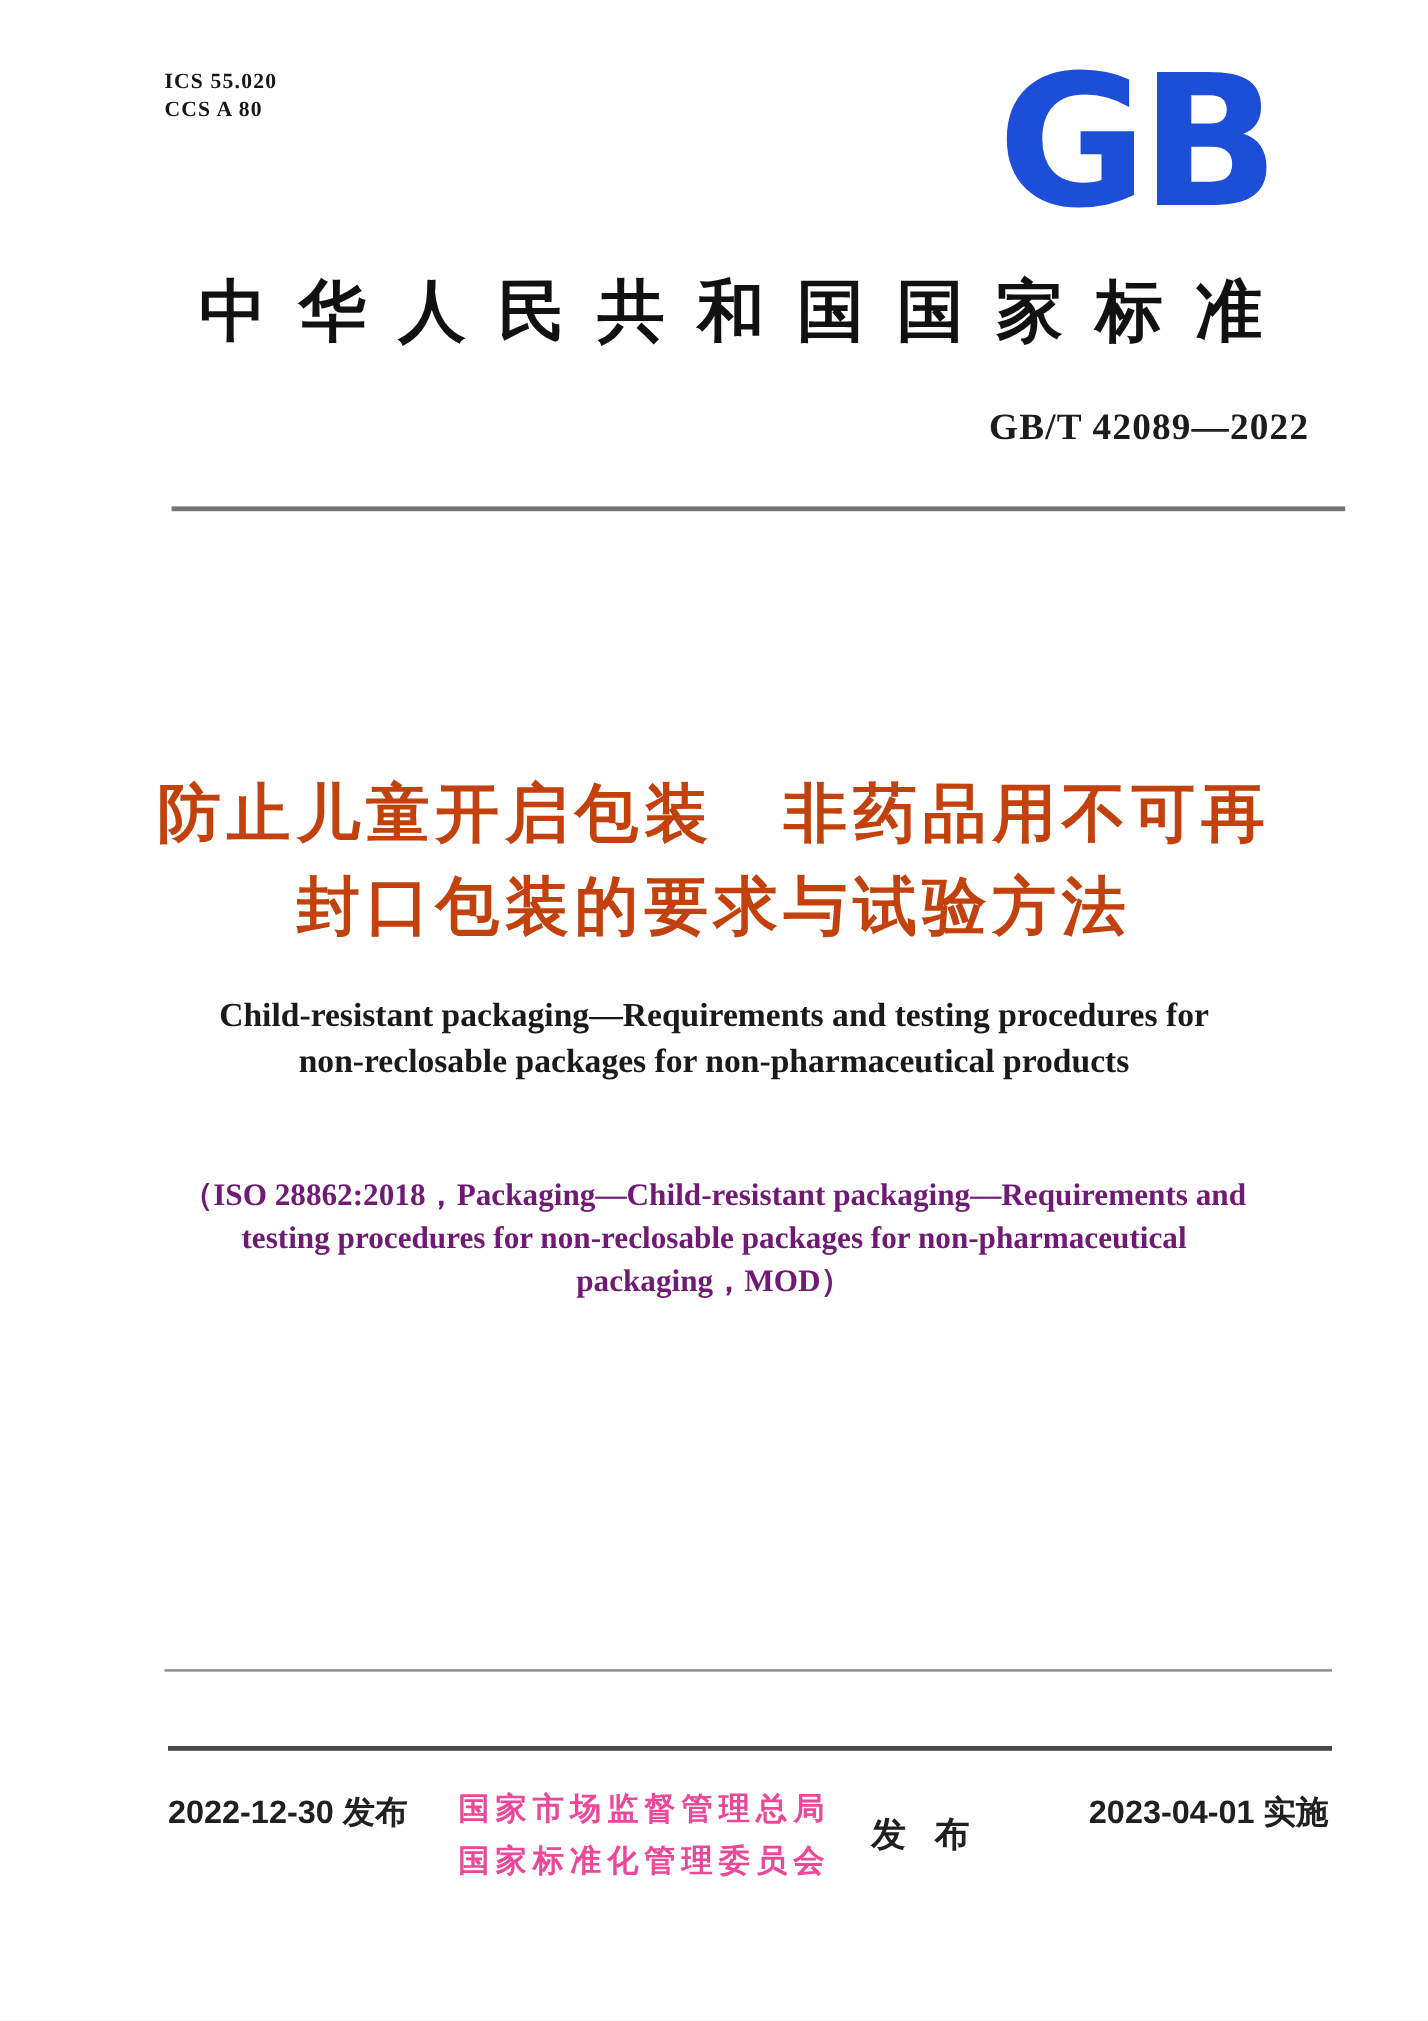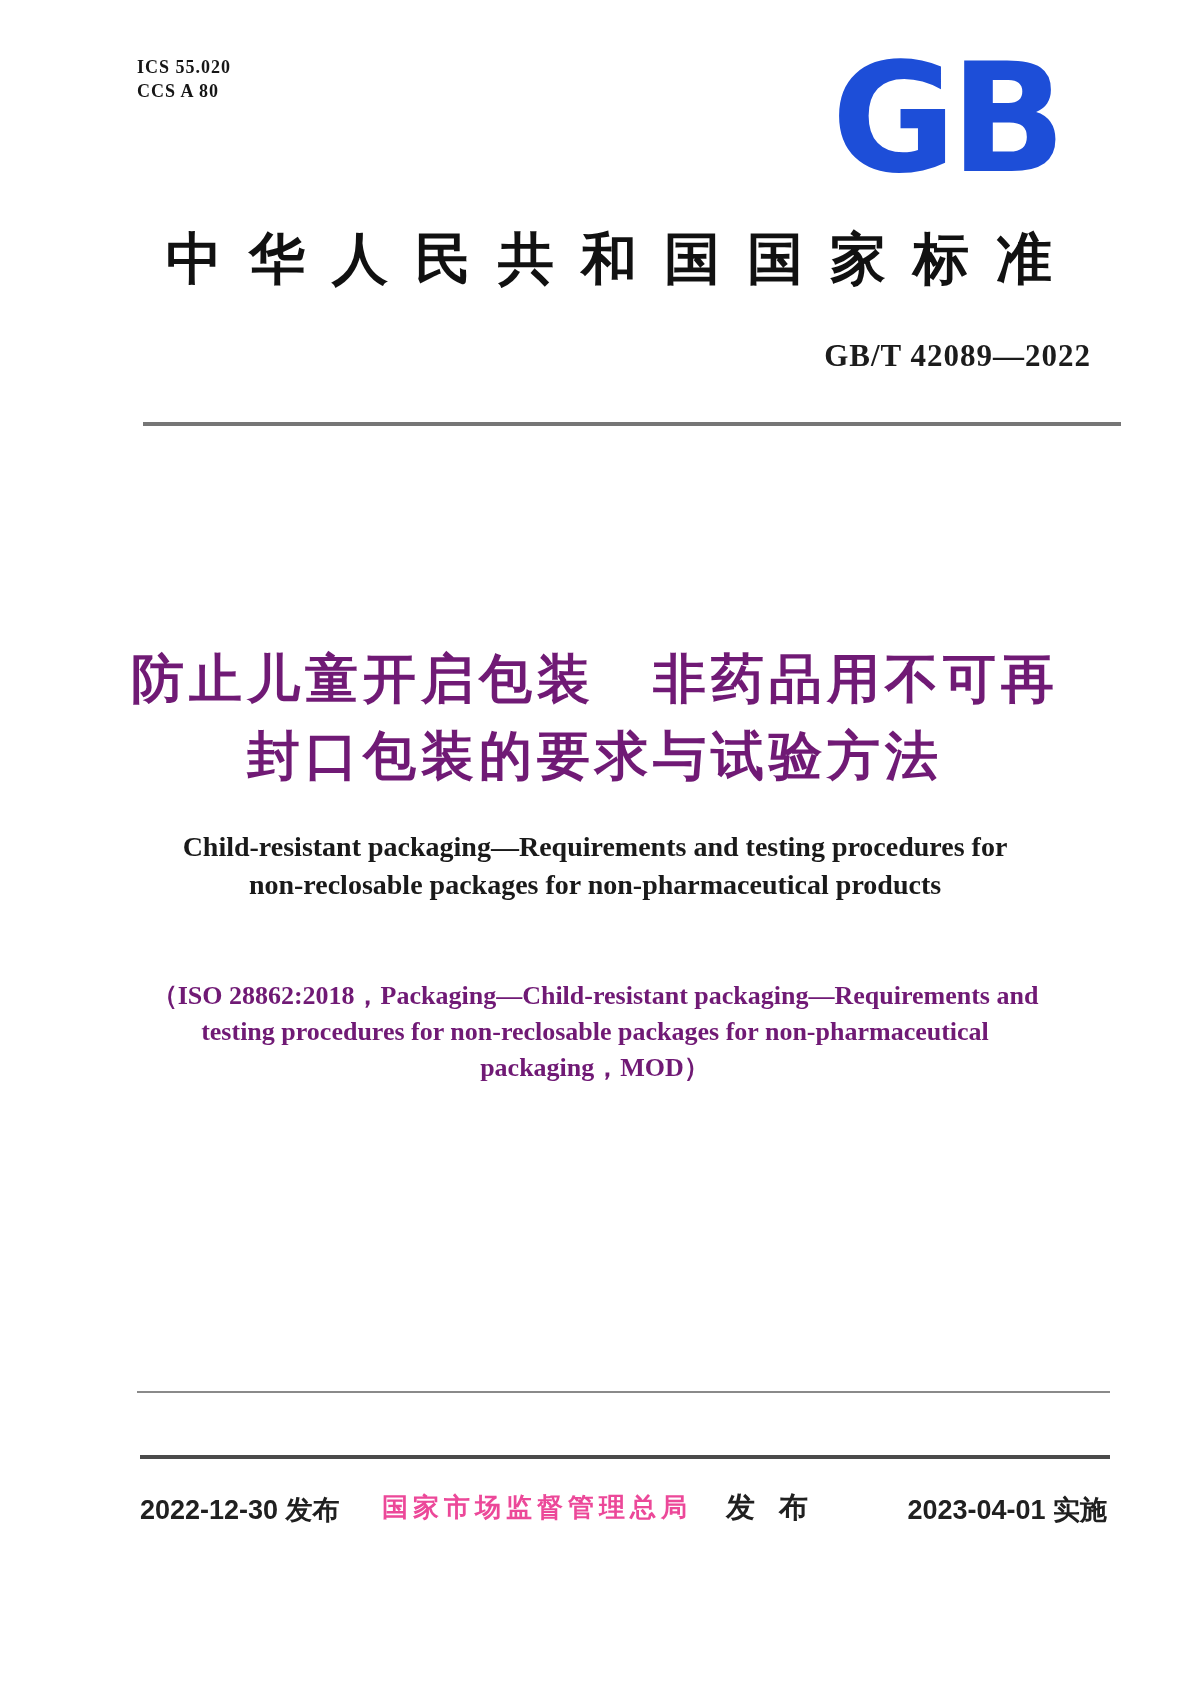--- a/index.html
+++ b/index.html
@@ -62,21 +62,21 @@
   }
 
   .cn-title {
     left: 0; right: 0; top: 640px;
     text-align: center;
     font-family: "Liberation Sans", "DejaVu Sans", sans-serif;
     font-size: 53px;
     font-weight: bold;
     line-height: 77px;
     letter-spacing: 5px;
-    color: #701a75;
+    color: #c2410c;
     white-space: nowrap;
   }
 
   .en-title {
     left: 0; right: 0; top: 828px;
     text-align: center;
     font-size: 28px;
     font-weight: bold;
     line-height: 38px;
     color: #1a1a1a;
@@ -177,17 +177,18 @@
   <div class="abs dates-row">
     <span>2022-12-30 发布</span>
     <span>2023-04-01 实施</span>
   </div>
 
   <div class="abs thick-rule"></div>
 
   <div class="abs publisher">
     <div class="pub-names">
       <div>国家市场监督管理总局</div>
+      <div>国家标准化管理委员会</div>
     </div>
     <div class="pub-label">发 布</div>
   </div>
 
 </div>
 
 </body></html>

